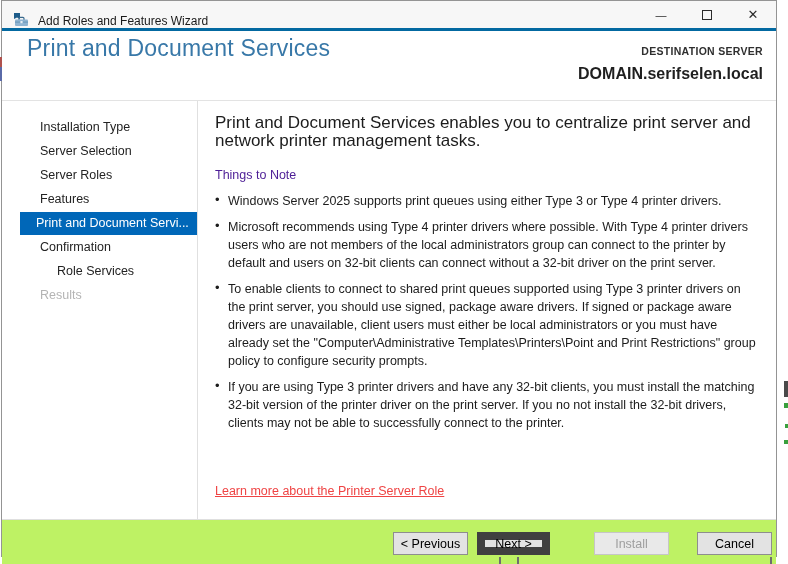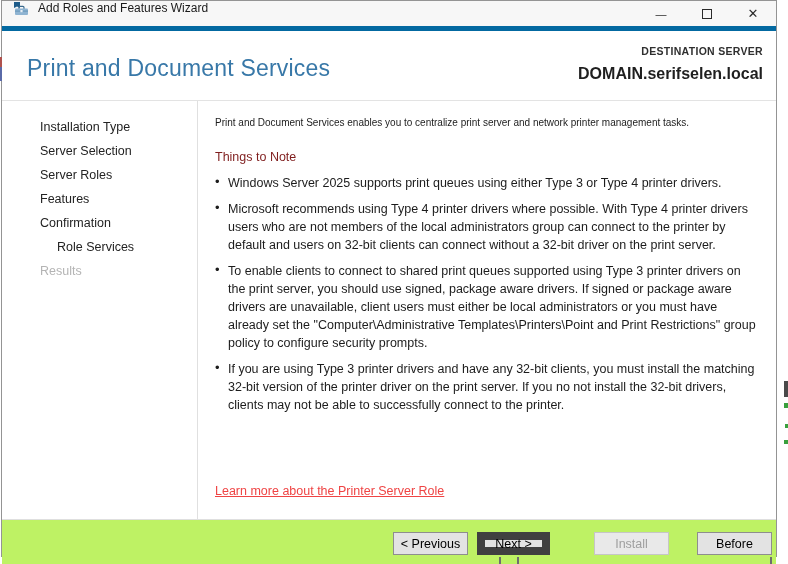--- a/index.html
+++ b/index.html
@@ -10,59 +10,59 @@
     background: #ffffff;
     overflow: hidden;
     color: #1c1c1c;
   }
   .window {
     position: absolute; left: 1px; top: 0; width: 776px; height: 557px;
     background: #ffffff; border: 1px solid #949494;
   }
   
   .titlebar {
-    height: 30px; display: flex; align-items: flex-start;
-    background: #f7f7f7; border-bottom: 5px solid #0369a1;
+    height: 30px; display: flex; align-items: flex-end;
+    background: #f7f7f7; border-bottom: 3px solid #0369a1;
   }
   .titlebar-icon { margin-left: 10px; width: 18px; height: 16px; flex: 0 0 auto; }
   .titlebar-title { margin-left: 8px; font-size: 12px; color: #1a1a1a; }
   .controls { margin-left: auto; display: flex; height: 100%; }
   .ctrl {
     width: 46px; height: 100%; display: flex; align-items: center; justify-content: center;
     font-size: 11px; color: #2b2b2b; cursor: default;
   }
   .ctrl.close { font-size: 13px; }
   .glyph-max {
     width: 10px; height: 10px; border: 1px solid #2b2b2b; display: inline-block;
   }
   
   .header { position: relative; height: 70px; background: #fff; border-bottom: 1px solid #e3e3e3; }
   .page-title {
-    position: absolute; left: 25px; top: 24px;
+    position: absolute; left: 25px; top: 4px;
     font-size: 23px; font-weight: 300; color: #3878a8; letter-spacing: 0.2px;
   }
   .dest { position: absolute; right: 13px; top: 14px; text-align: right; font-weight: bold; }
   .dest-label { font-size: 10.5px; color: #2f2f2f; letter-spacing: 0.3px; }
   .dest-server { font-size: 16px; color: #1f1f1f; margin-top: 8px; }
   
   .main { display: flex; height: 418px; }
   .sidebar { width: 196px; border-right: 1px solid #e0e0e0; padding-top: 14px; }
   .nav-item {
     height: 24px; line-height: 24px; font-size: 12.5px; color: #232323;
     padding-left: 38px; white-space: nowrap; cursor: default;
   }
   .nav-item.child { padding-left: 55px; }
   .nav-item.selected {
     background: #0067b8; color: #ffffff; margin-left: 18px; padding-left: 16px;
     height: 23px; line-height: 23px; margin-top: 1px;
   }
   .nav-item.disabled { color: #b4b4b4; }
   .content { position: relative; flex: 1; padding: 13px 16px 0 17px; }
-  .intro { font-size: 10px; line-height: 18px; max-width: 558px; color: #1c1c1c; }
-  .note-heading { margin-top: 18px; font-size: 12.5px; color: #7f1d1d; }
+  .intro { font-size: 17px; line-height: 18px; max-width: 558px; color: #1c1c1c; }
+  .note-heading { margin-top: 18px; font-size: 12.5px; color: #4c1d95; }
   ul.bullets { margin-top: 10px; list-style: none; }
   ul.bullets li {
     position: relative; padding-left: 13px; margin-bottom: 8px;
     font-size: 12.5px; line-height: 18px; max-width: 558px; color: #1c1c1c;
   }
   ul.bullets li::before {
     content: "\2022"; position: absolute; left: 0; top: -1px; font-size: 13px; color: #1c1c1c;
   }
   .learn-link {
     position: absolute; left: 17px; bottom: 21px;
@@ -128,20 +128,21 @@
       <div class="dest-server">DOMAIN.serifselen.local</div>
     </div>
   </div>
 
   <div class="main">
     <div class="sidebar">
       <div class="nav-item">Installation Type</div>
       <div class="nav-item">Server Selection</div>
       <div class="nav-item">Server Roles</div>
       <div class="nav-item">Features</div>
+      <div class="nav-item selected">Print and Document Servi...</div>
       <div class="nav-item">Confirmation</div>
       <div class="nav-item child">Role Services</div>
       <div class="nav-item disabled">Results</div>
     </div>
 
     <div class="content">
       <p class="intro">Print and Document Services enables you to centralize print server and network printer management tasks.</p>
       <div class="note-heading">Things to Note</div>
       <ul class="bullets">
         <li>Windows Server 2025 supports print queues using either Type 3 or Type 4 printer drivers.</li>
@@ -150,21 +151,21 @@
         <li>If you are using Type 3 printer drivers and have any 32-bit clients, you must install the matching 32-bit version of the printer driver on the print server. If you no not install the 32-bit drivers, clients may not be able to successfully connect to the printer.</li>
       </ul>
       <a class="learn-link">Learn more about the Printer Server Role</a>
     </div>
   </div>
 
   <div class="footer">
     <button class="btn prev">&lt; Previous</button>
     <button class="btn next">Next &gt;</button>
     <button class="btn install">Install</button>
-    <button class="btn cancel">Before</button>
+    <button class="btn cancel">Cancel</button>
   </div>
 
 </div>
 
 <div class="artifact art-red"></div>
 <div class="artifact art-blue"></div>
 <div class="artifact art-dark"></div>
 <div class="artifact art-grn1"></div>
 <div class="artifact art-grn2"></div>
 <div class="artifact art-grn3"></div>

